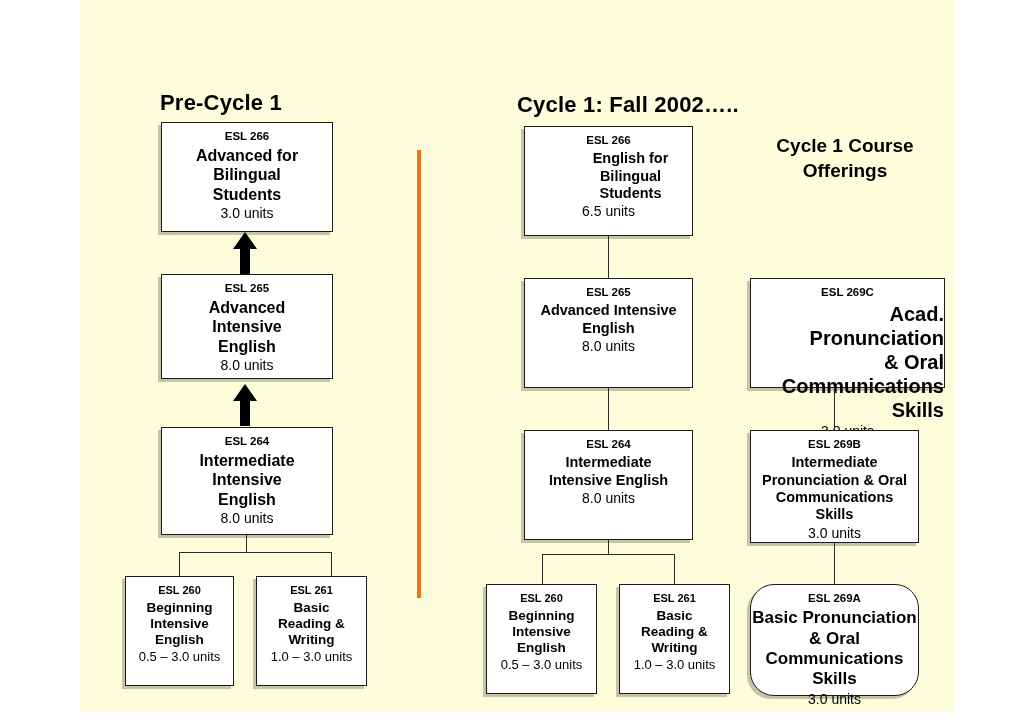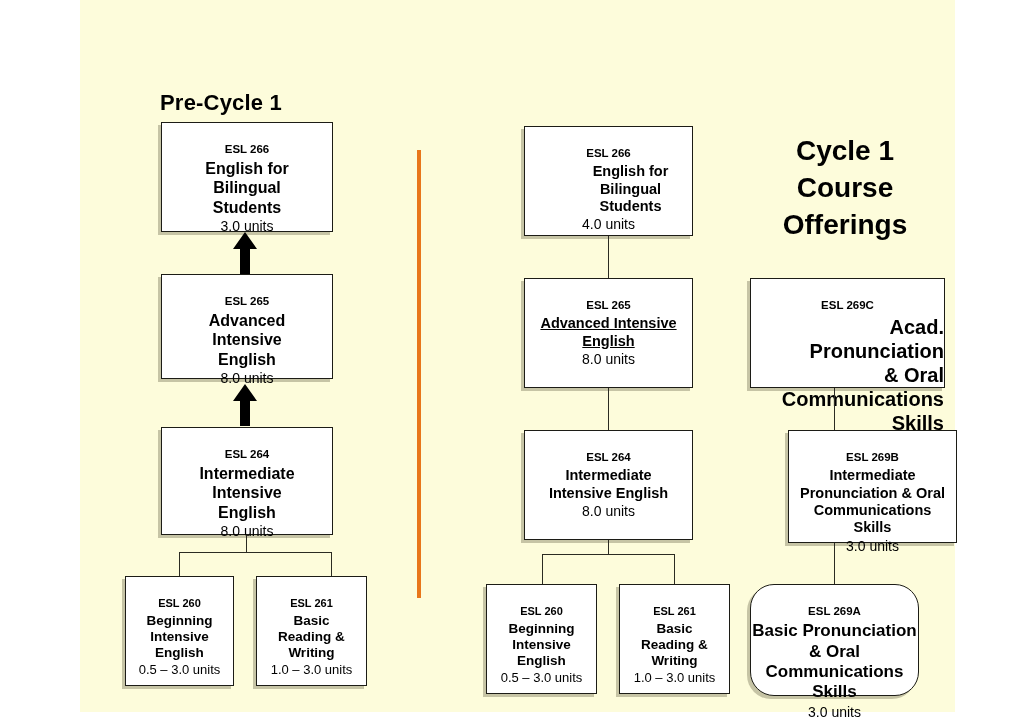--- a/index.html
+++ b/index.html
@@ -41,21 +41,21 @@
   }
   #title-pre { left: 80px; top: 90px; }
   #title-cycle { left: 437px; top: 92px; }
 
   .side-heading {
     position: absolute;
     left: 670px;
     top: 133px;
     width: 190px;
     text-align: center;
-    font-size: 28px;
+    font-size: 19px;
     font-weight: bold;
     line-height: 1.32;
     color: #000;
   }
 
   .divider {
     position: absolute;
     left: 337px;
     top: 150px;
     width: 4px;
@@ -77,21 +77,21 @@
   }
   .arrow svg { display: block; }
 
   
   .box {
     position: absolute;
     background: #ffffff;
     border: 1px solid #1c1c16;
     box-shadow: -3px 3px 0 rgba(130,128,100,0.45);
     box-sizing: border-box;
-    padding-top: 18px;
+    padding-top: 5px;
     text-align: center;
     color: #000000;
   }
   .box .code {
     font-size: 11.5px;
     font-weight: bold;
     line-height: 1.5;
     white-space: pre-line;
   }
   .box .name {
@@ -111,29 +111,30 @@
   .box.small .name { font-size: 13.5px; line-height: 1.2; }
   .box.small .units { font-size: 13px; }
 </style>
 </head>
 <body>
 
 <div id="slide">
 
 
   <div class="col-title" id="title-pre">Pre-Cycle 1</div>
+  <div class="col-title" id="title-cycle">Cycle 1: Fall 2002…..</div>
   <div class="side-heading">Cycle 1
 Course
 Offerings</div>
 
   <div class="divider"></div>
 
   <div class="box" style="left:81px; top:122px; width:172px; height:110px;">
     <div class="code">ESL 266</div>
-    <div class="name">English for
+    <div class="name">Advanced for
 Bilingual
 Students</div>
     <div class="units">3.0 units</div>
   </div>
 
   <div class="arrow" style="left:152px; top:232px;">
     <svg width="26" height="42" viewBox="0 0 26 42" xmlns="http://www.w3.org/2000/svg">
       <polygon points="13,0 25,17 18,17 18,42 8,42 8,17 1,17" fill="#000000"></polygon>
     </svg>
   </div>
@@ -178,28 +179,28 @@
     <div class="name">Basic
 Reading &amp;
 Writing</div>
     <div class="units">1.0 – 3.0 units</div>
   </div>
 
   <div class="box" style="left:444px; top:126px; width:169px; height:110px;">
     <div class="code">ESL 266</div>
     <div class="name small-name" style="font-size:14.5px;margin-left:44px;">English for Bilingual
 Students</div>
-    <div class="units">4.0 units</div>
+    <div class="units">6.5 units</div>
   </div>
 
   <div class="line vline" style="left:528px; top:236px; height:42px;"></div>
 
   <div class="box" style="left:444px; top:278px; width:169px; height:110px;">
     <div class="code">ESL 265</div>
-    <div class="name" style="font-size:14.5px;text-decoration:underline;">Advanced Intensive
+    <div class="name" style="font-size:14.5px;">Advanced Intensive
 English</div>
     <div class="units">8.0 units</div>
   </div>
 
   <div class="line vline" style="left:528px; top:388px; height:42px;"></div>
 
   <div class="box" style="left:444px; top:430px; width:169px; height:110px;">
     <div class="code">ESL 264</div>
     <div class="name" style="font-size:14.5px;">Intermediate
 Intensive English</div>
@@ -231,21 +232,21 @@
     <div class="code">ESL 269C</div>
     <div class="name" style="font-size:20px;text-align:right;">Acad. Pronunciation
 &amp; Oral
 Communications
 Skills</div>
     <div class="units">3.0 units</div>
   </div>
 
   <div class="line vline" style="left:754px; top:388px; height:42px;"></div>
 
-  <div class="box" style="left:708px; top:430px; width:169px; height:113px;">
+  <div class="box" style="left:670px; top:430px; width:169px; height:113px;">
     <div class="code">ESL 269B</div>
     <div class="name" style="font-size:14.5px;">Intermediate
 Pronunciation &amp; Oral
 Communications
 Skills</div>
     <div class="units">3.0 units</div>
   </div>
 
   <div class="line vline" style="left:754px; top:543px; height:41px;"></div>
 

